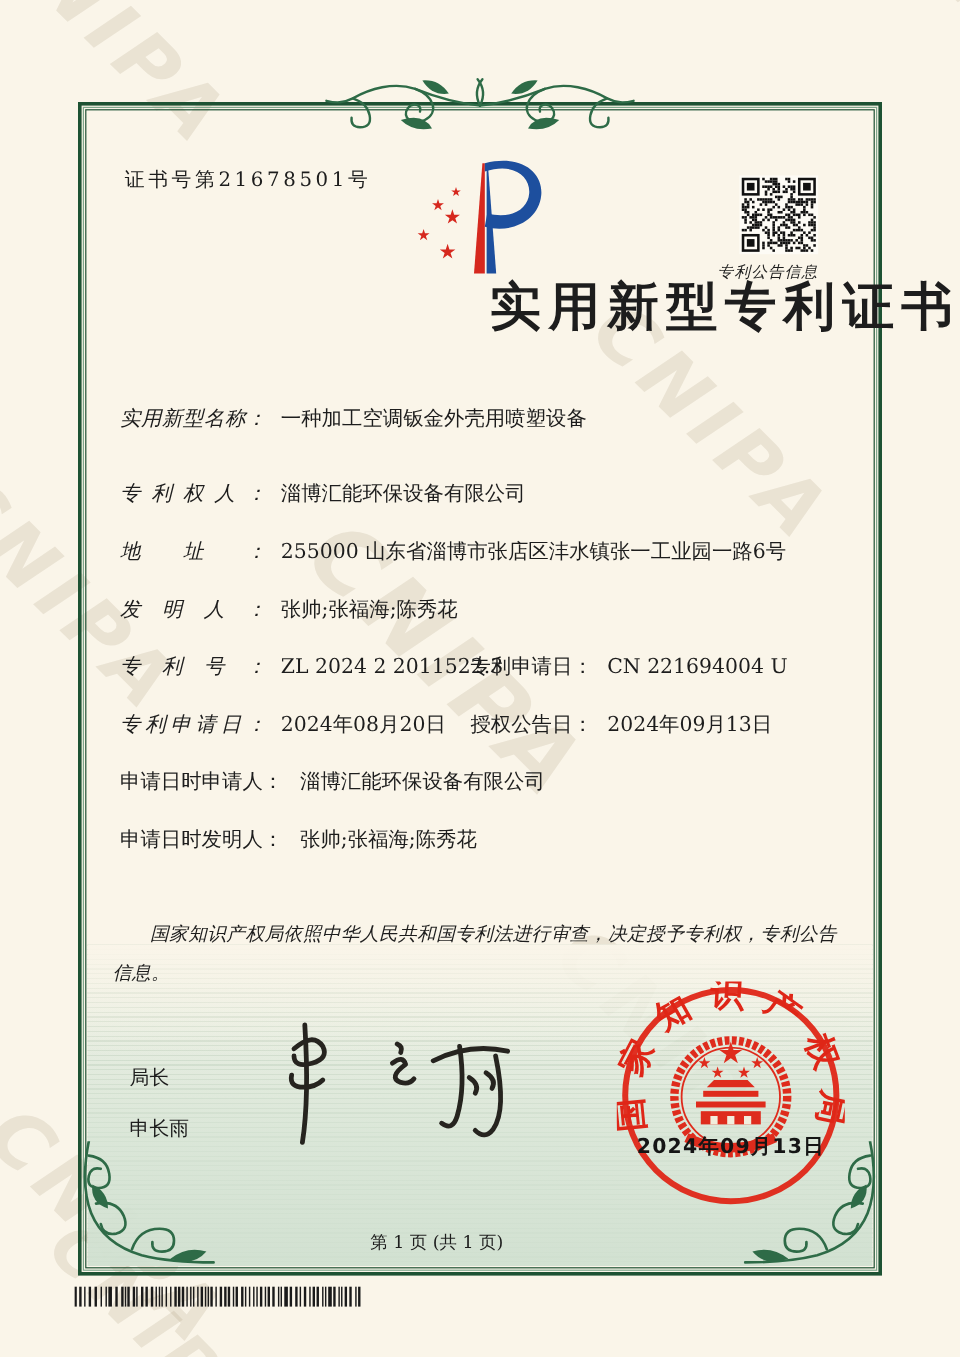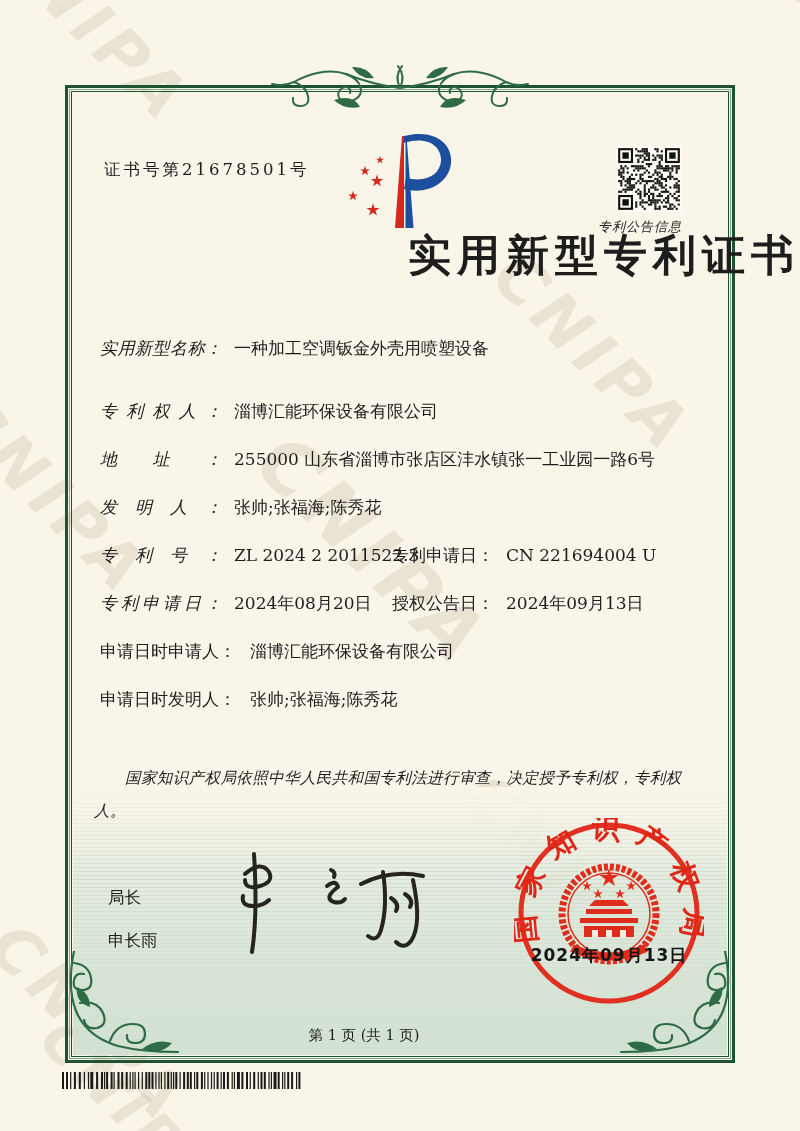--- a/index.html
+++ b/index.html
@@ -27,21 +27,21 @@
   }
   .frame::before{content:"";position:absolute;inset:1px;border:1px solid #7fa78c;pointer-events:none;}
   .frame::after{content:"";position:absolute;inset:3px;border:1px solid #1d5233;pointer-events:none;}
   .guilloche{
     position:absolute;left:5px;right:5px;bottom:5px;height:268px;
     background-image:
       linear-gradient(to bottom, rgba(250,245,233,1) 0%, rgba(250,245,233,0) 35%),
       linear-gradient(to bottom, rgba(224,235,223,0.25) 0%, rgba(214,228,213,0.85) 60%, rgba(208,224,208,0.95) 100%),
       repeating-linear-gradient(to bottom, rgba(120,158,128,0.38) 0px, rgba(120,158,128,0.38) 1px, rgba(240,244,234,0.55) 1px, rgba(240,244,234,0.55) 4px);
   }
-  .cert-no{left:104px;top:139px;font-size:16.5px;letter-spacing:3px;z-index:3;margin-top:20px;}
+  .cert-no{left:104px;top:139px;font-size:16.5px;letter-spacing:3px;z-index:3;}
   .title{
     left:0;top:227px;width:800px;text-align:right;
     font-size:43px;font-weight:bold;letter-spacing:6px;z-index:3;
   }
   .qr-wrap{left:616px;top:146px;z-index:3;}
   .qr-label{left:598px;top:218px;width:104px;text-align:left;font-size:13px;letter-spacing:1px;font-style:italic;z-index:3;}
   .logo{left:340px;top:131px;z-index:3;}
   
   .row{position:absolute;left:100px;width:610px;font-size:17px;z-index:3;white-space:nowrap;}
   .lbl{display:inline-block;width:122px;text-align:justify;text-align-last:justify;font-style:italic;}
@@ -459,21 +459,21 @@
   <span class="col2"><span class="lbl2">授权公告日：</span><span class="val">2024年09月13日</span></span>
 </div>
 <div class="row" style="top:640px;">
   <span class="lbl-wide">申请日时申请人：</span><span class="val">淄博汇能环保设备有限公司</span>
 </div>
 <div class="row" style="top:688px;">
   <span class="lbl-wide">申请日时发明人：</span><span class="val">张帅;张福海;陈秀花</span>
 </div>
 
 <div class="abs statement">
-  <div class="ln1">国家知识产权局依照中华人民共和国专利法进行审查，决定授予专利权，专利权人。</div>
+  <div class="ln1">国家知识产权局依照中华人民共和国专利法进行审查，决定授予专利权，专利公告信息。</div>
 </div>
 
 <div class="abs signer">
   <div>局长</div>
   <div>申长雨</div>
 </div>
 
 <svg class="abs signature" width="215" height="115" viewBox="0 0 215 115">
   <g fill="none" stroke="#26241f" stroke-width="4" stroke-linecap="round" stroke-linejoin="round">
     <path d="M20,26 q16,-14 24,-2 q5,10 -9,14 q-15,4 -15,-6"></path>

